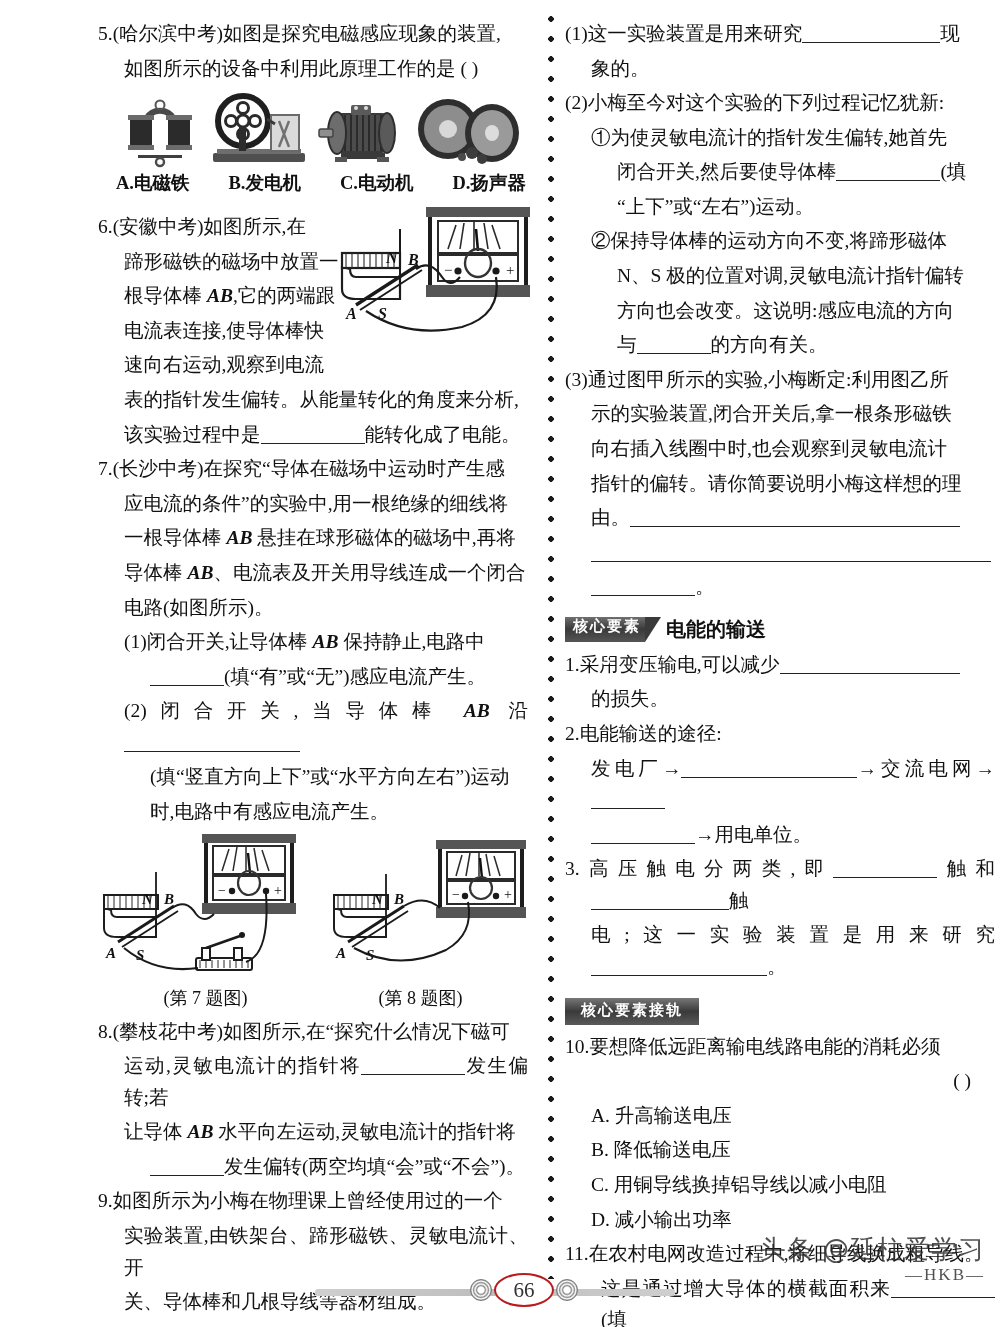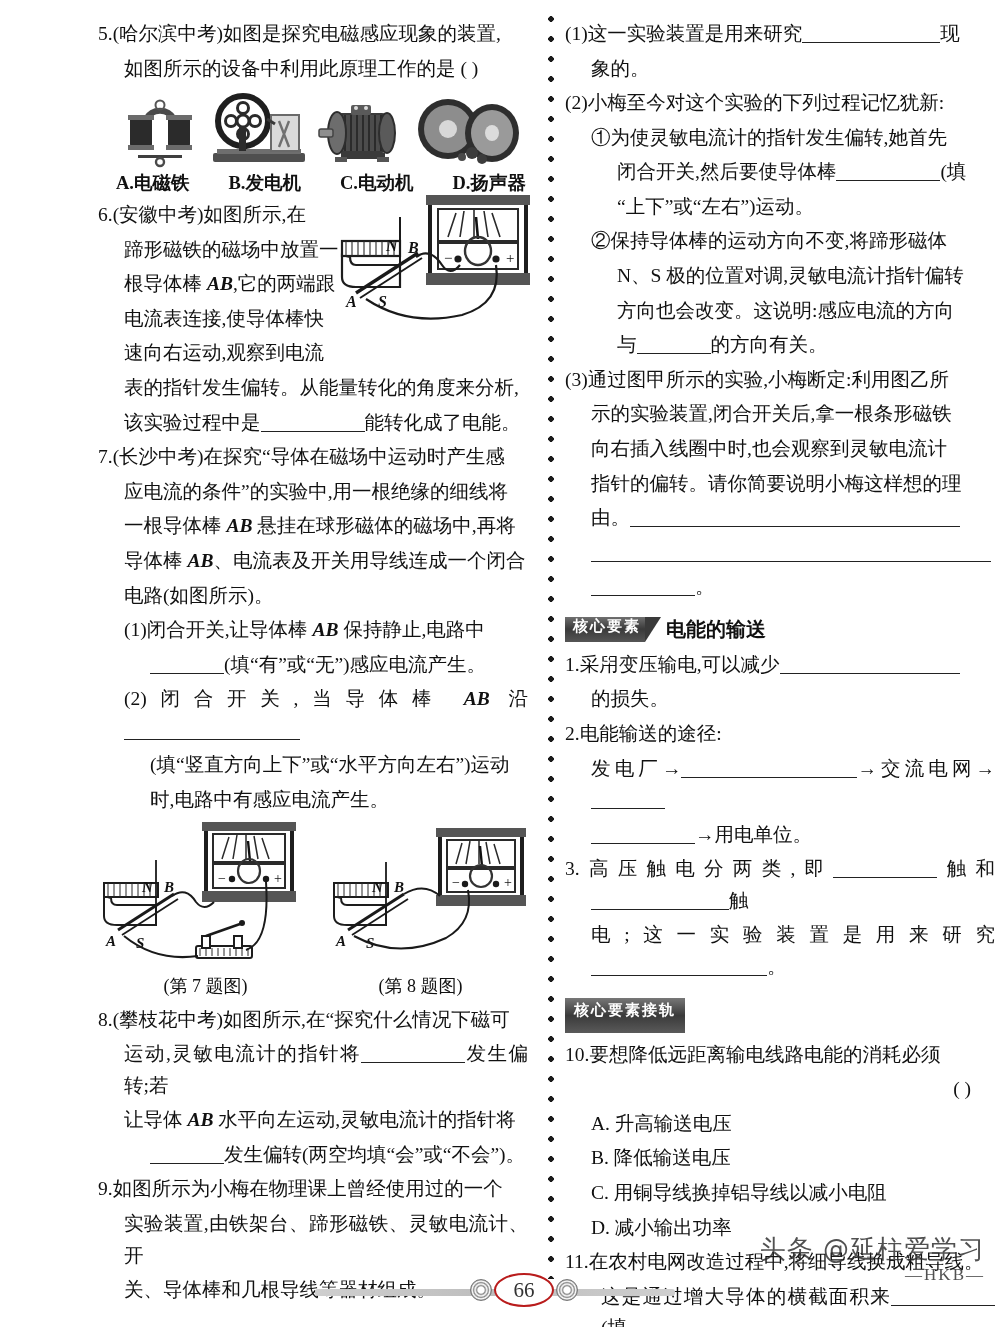--- a/index.html
+++ b/index.html
@@ -40,21 +40,21 @@
 
   
   .figrow{display:flex;align-items:flex-end;justify-content:space-between;margin:6px 0 2px;}
   .caption{font-size:18px;text-align:center;}
   .capline{display:flex;justify-content:space-around;margin:2px 0 6px;}
 
   
   .devices{display:flex;justify-content:space-between;align-items:flex-end;
            margin:7px 0 0 18px;width:404px;height:76px;}
   .dev{position:relative;}
-  .devlabels{display:flex;justify-content:space-between;margin:3px 0 4px 18px;
+  .devlabels{display:flex;justify-content:space-between;margin:3px 0 16px 18px;
              width:410px;font-size:18.5px;font-weight:bold;gap:13px;}
 
   
   .q6wrap{position:relative;}
   .q6fig{position:absolute;right:-6px;top:-4px;width:196px;height:150px;}
 
   
   .banner{display:flex;align-items:center;margin:14px 0 7px 0;height:25px;}
   .banner .tagbox{
     position:relative;display:flex;align-items:center;
@@ -64,21 +64,21 @@
   }
   .banner .chev{font-size:13px;letter-spacing:-2px;padding:0 6px 0 4px;}
   .banner .idx{font-size:16px;padding:0 3px;}
   .banner .wedge{
     width:0;height:0;border-top:25px solid #3a3a3a;border-right:16px solid transparent;
   }
   .banner .btitle{font-size:20px;font-weight:bold;margin-left:5px;}
   .banner2{display:inline-flex;align-items:center;margin:12px 0 6px 0;}
   .banner2 .tagbox2{
     background:linear-gradient(180deg,#777 0%,#3a3a3a 50%,#5a5a5a 100%);
-    color:#fff;height:35px;line-height:23px;padding:0 9px;font-size:15px;
+    color:#fff;height:27px;line-height:23px;padding:0 16px;font-size:15px;
     font-weight:bold;letter-spacing:2px;
     font-family:"Liberation Sans","DejaVu Sans",sans-serif;
   }
 
   
   .footer{position:absolute;left:0;right:0;bottom:22px;height:40px;}
   .footrule{position:absolute;left:315px;width:360px;top:24px;height:7px;
             background:linear-gradient(90deg,#cfcfcf,#bdbdbd,#cfcfcf);border-radius:3px;}
   .pagewrap{position:absolute;left:470px;top:8px;display:flex;align-items:center;gap:2px;}
   .orn{width:20px;height:20px;border-radius:50%;

